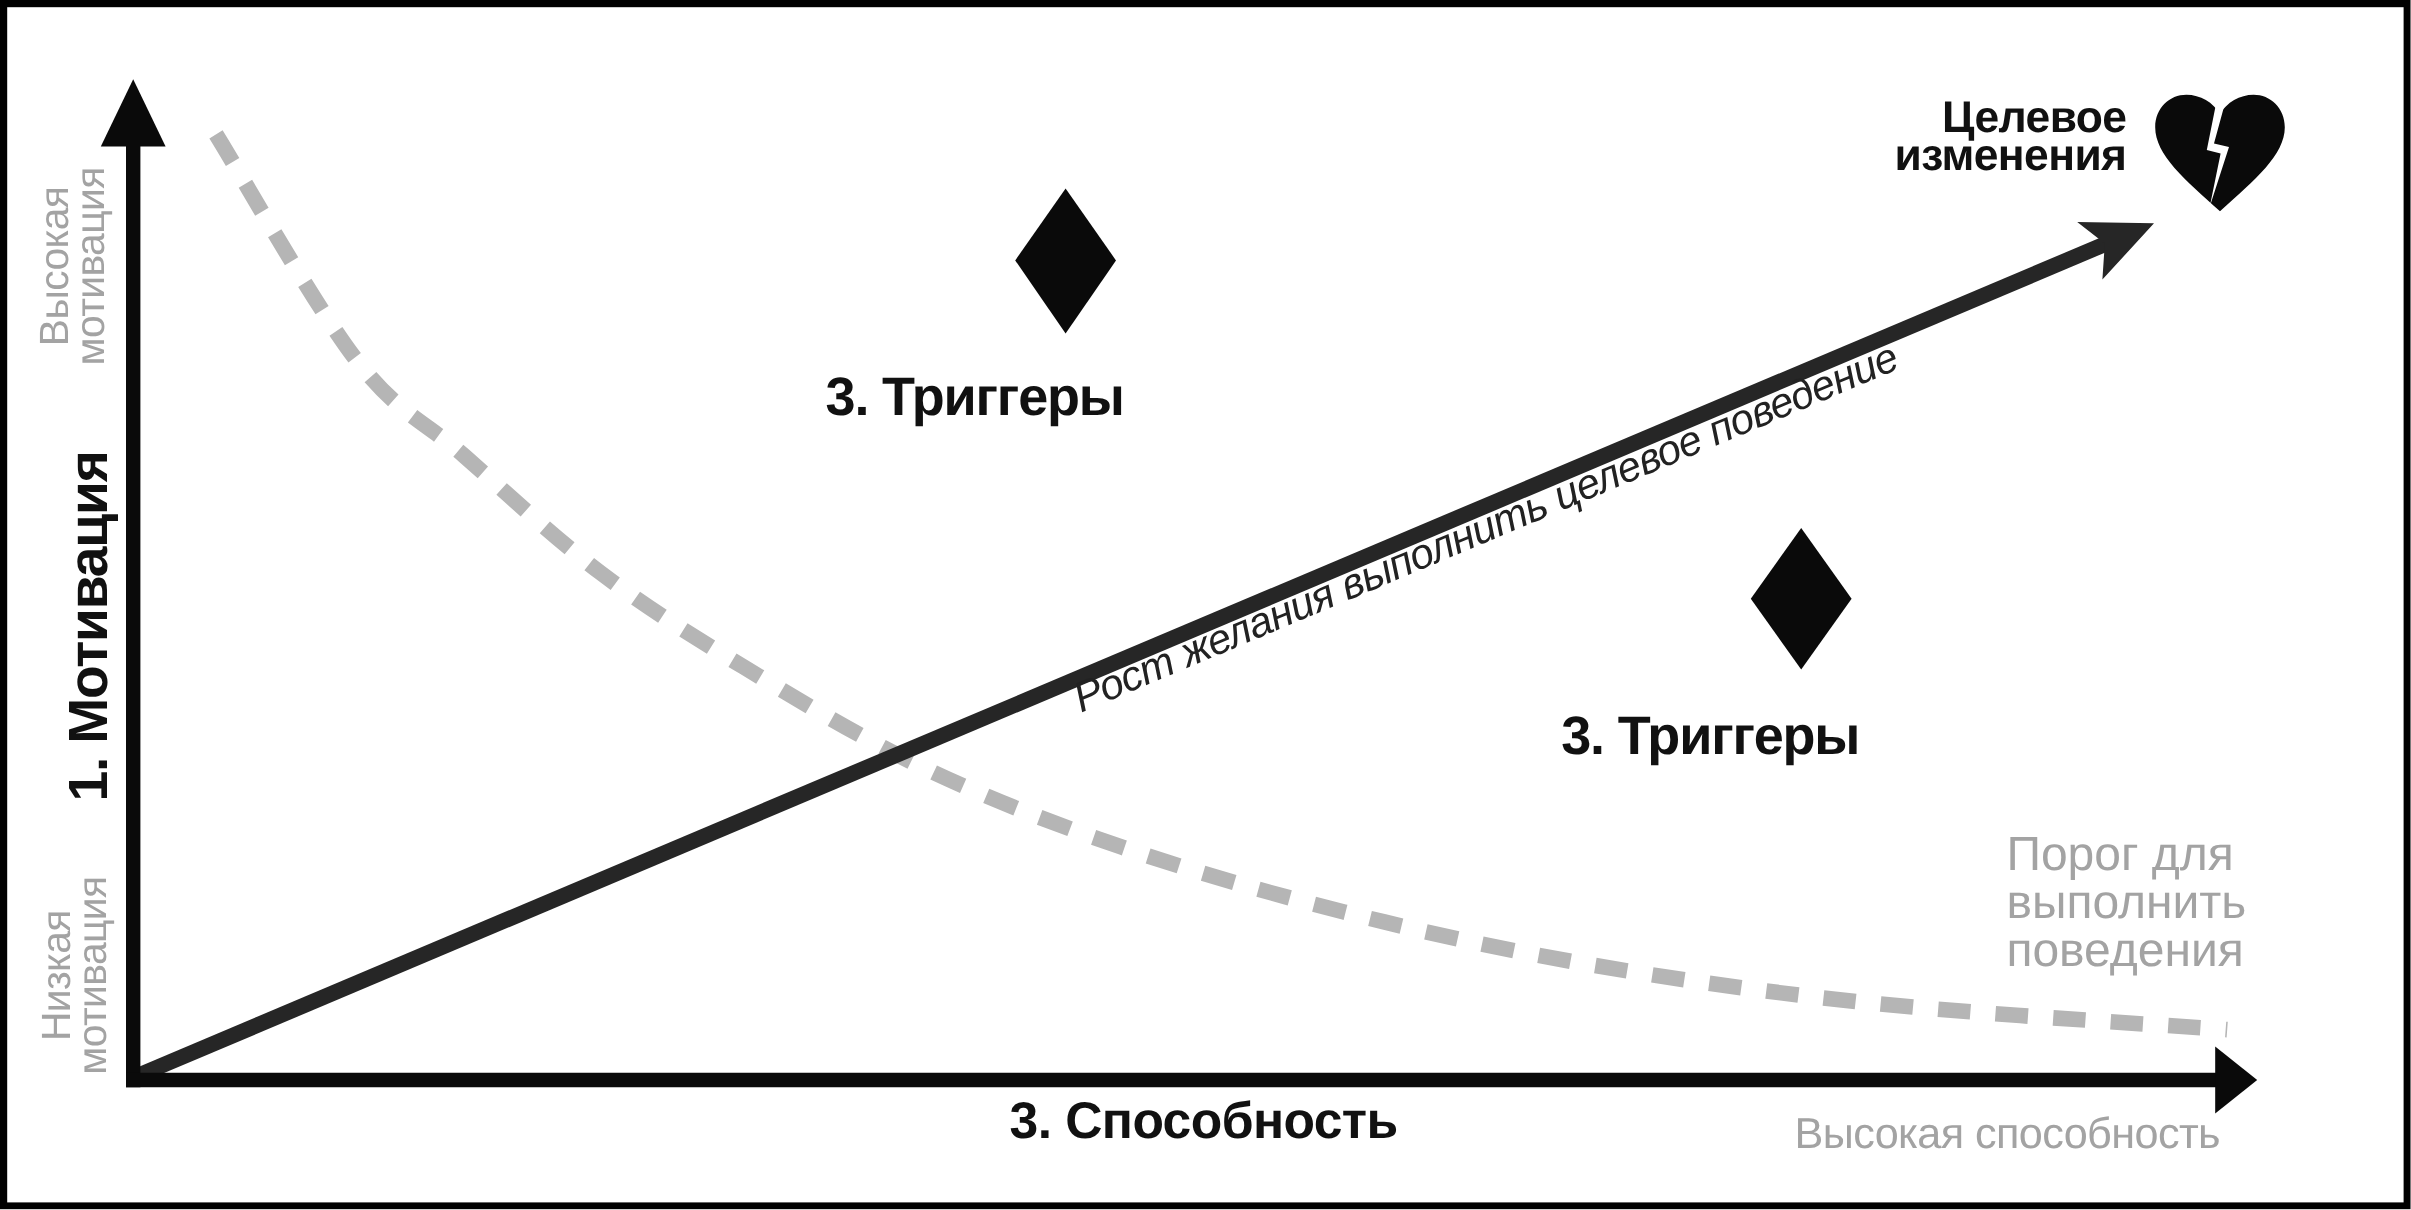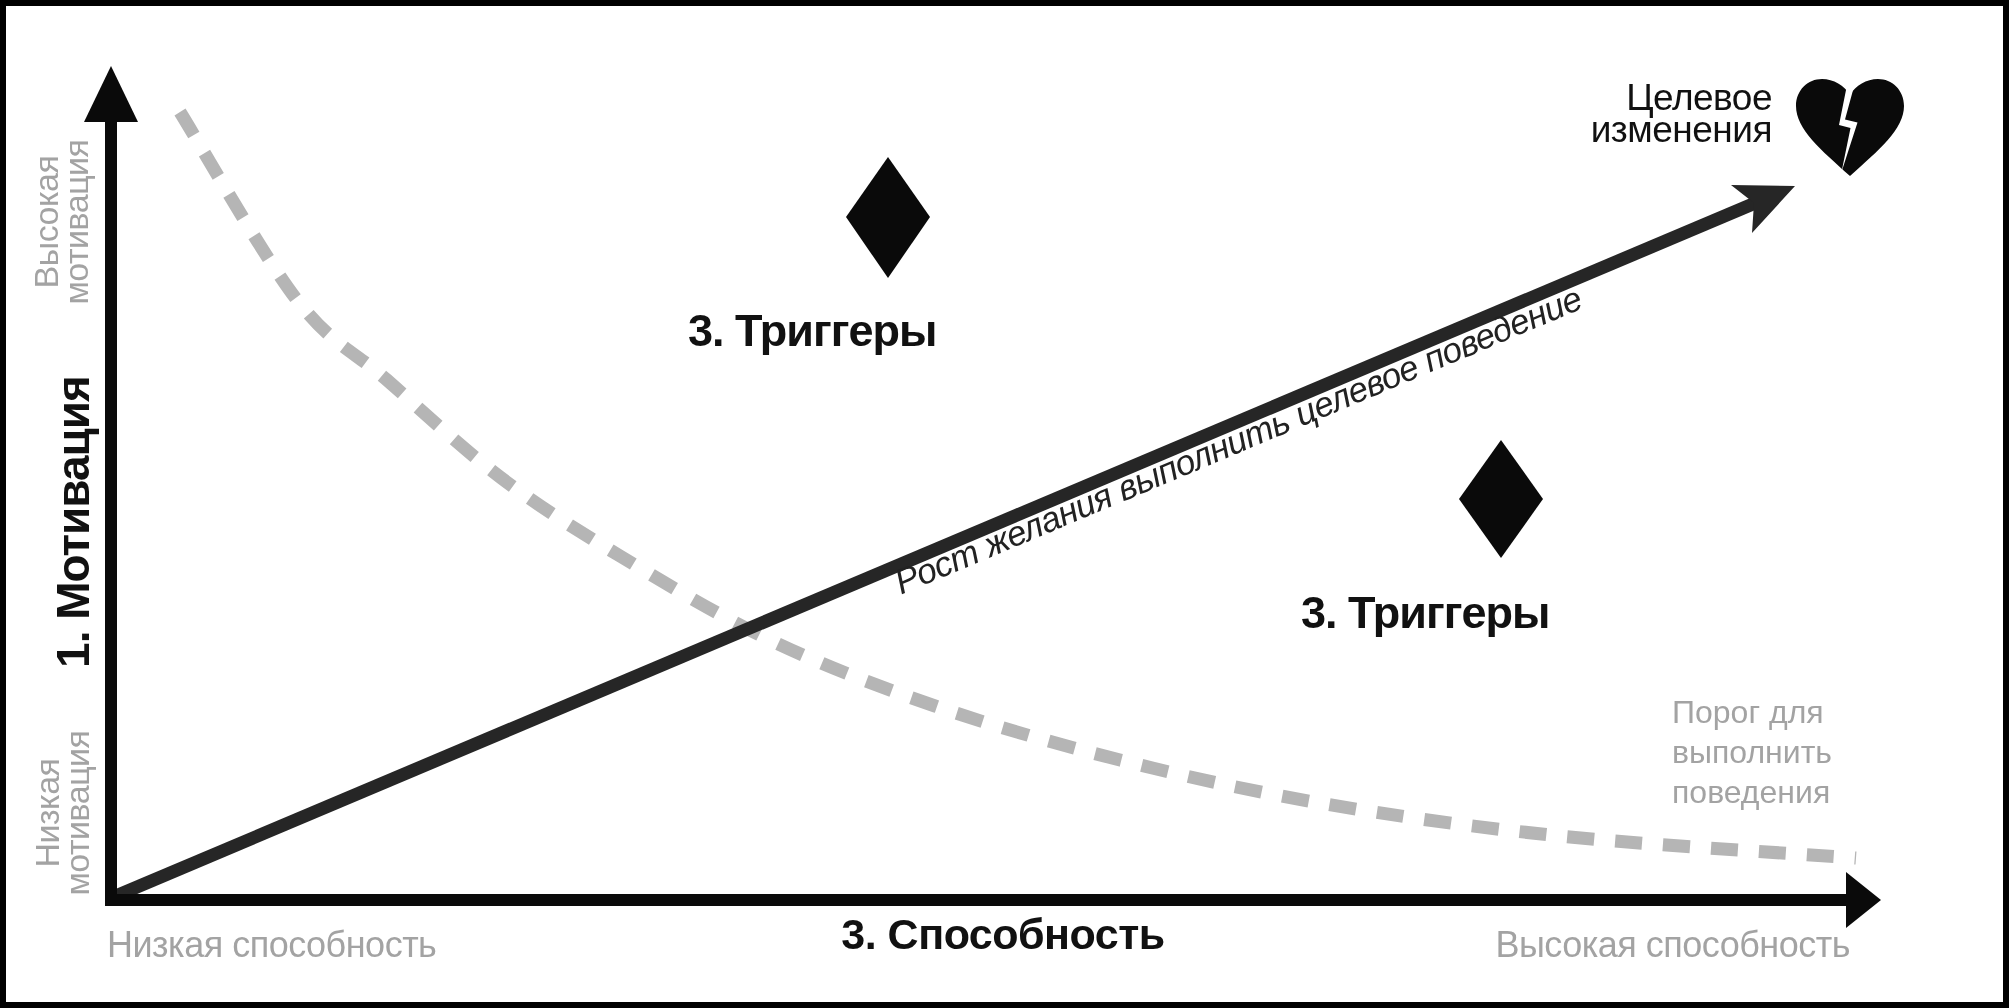--- a/index.html
+++ b/index.html
@@ -18,21 +18,21 @@
   svg.layer{position:absolute;left:0;top:0;z-index:1;}
   .lbl{position:absolute;z-index:2;white-space:nowrap;}
   .gray{color:#a3a3a3;}
   .dark{color:#111111;}
   .rot{transform:rotate(-90deg);text-align:center;}
   .axis-side{font-size:34px;line-height:30px;font-weight:normal;letter-spacing:-0.5px;}
   .y-title{font-size:46px;font-weight:bold;letter-spacing:-1px;}
   .hint{font-size:36px;line-height:44px;}
   .trigger-label{font-size:45px;font-weight:bold;letter-spacing:-1px;text-align:left;}
   .target-label{font-size:37px;line-height:32px;text-align:right;letter-spacing:-0.5px;}
-  .threshold-label{font-size:32px;line-height:40px;}
+  .threshold-label{font-size:40px;line-height:40px;}
   .x-low,.x-high{font-size:36px;letter-spacing:-0.5px;}
   .x-title{font-size:43px;font-weight:bold;text-align:center;letter-spacing:-0.5px;}
   .arrow-label{
     font-size:35px;font-style:italic;color:#222;
     transform-origin:0 100%;
     transform:rotate(-22.8deg);
     letter-spacing:-0.5px;
   }
 </style>
 </head>
@@ -85,38 +85,35 @@
   </div>
 
 
   <div class="lbl dark trigger-label" style="left:688px;top:305px;width:400px;">
     <span>3. Триггеры</span>
   </div>
   <div class="lbl dark trigger-label" style="left:1301px;top:587px;width:400px;">
     <span>3. Триггеры</span>
   </div>
 
-  <div class="lbl dark target-label" style="right:237px;top:82px;">
+  <div class="lbl dark target-label" style="right:237px;top:82px;font-weight:bold;">
     <div>Целевое</div>
     <div>изменения</div>
   </div>
 
   <div class="lbl arrow-label" style="left:905px;top:562px;height:42px;">
     <span>Рост желания выполнить целевое поведение</span>
   </div>
 
   <div class="lbl gray threshold-label" style="left:1672px;top:692px;">
     <div>Порог для</div>
     <div>выполнить</div>
     <div>поведения</div>
   </div>
 
-  <div class="lbl gray x-low" style="left:107px;top:924px;">
-    <span>Низкая способность</span>
-  </div>
   <div class="lbl dark x-title" style="left:753px;top:910px;width:500px;">
     <span>3. Способность</span>
   </div>
   <div class="lbl gray x-high" style="right:159px;top:924px;">
     <span>Высокая способность</span>
   </div>
 
   <div class="frame"></div>
 </div>
 

